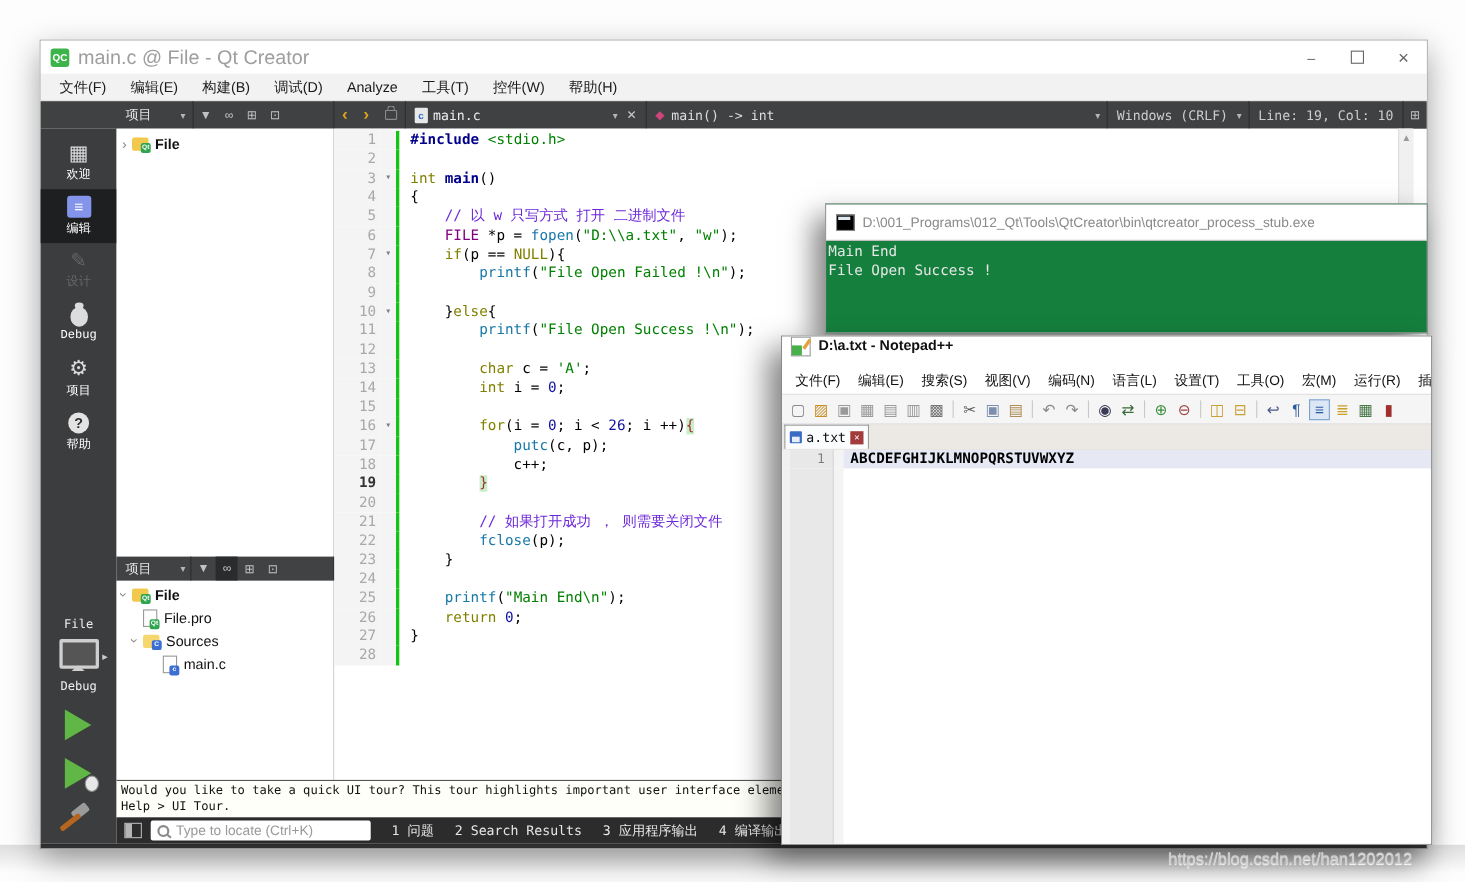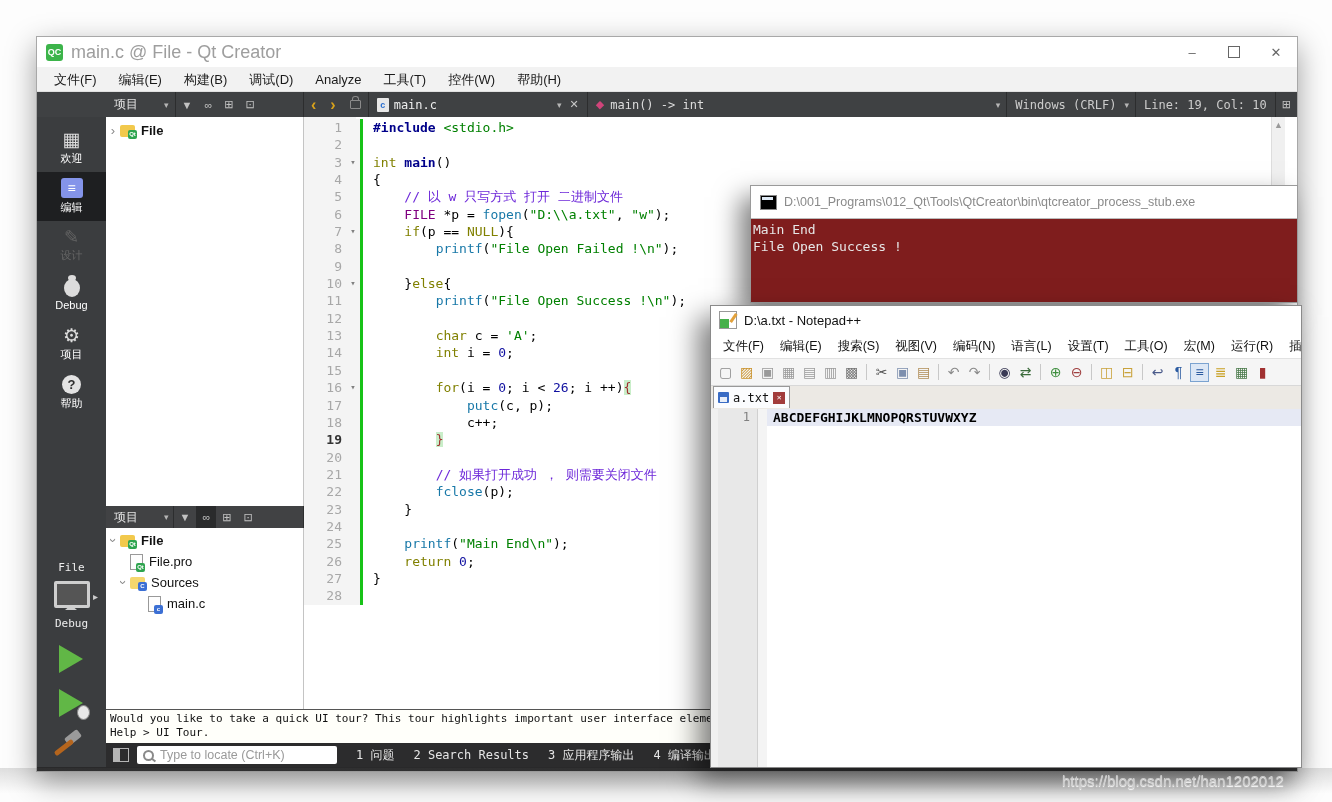--- a/index.html
+++ b/index.html
@@ -36,21 +36,21 @@
       color:#2a6fd0;font-size:9px;font-weight:bold;}
   .nb-file{color:#eee;}
   .nb-x{color:#c8c8c8;font-size:11px;padding:0 8px;}
   .diamond{color:#d0447a;font-size:11px;margin:0 6px 0 8px;}
   .nb-sym{color:#ddd;}
   .nb-flex{flex:1;}
   .nb-right{padding:0 8px;}
   
   .qt-sidebar{position:absolute;left:0;top:80px;width:69px;height:650px;background:#3b3d3f;}
   .mode{height:49px;display:flex;flex-direction:column;align-items:center;justify-content:center;color:#fff;}
-  .mode .mlabel{font-size:11px;margin-top:2px;font-family:Liberation Sans, sans-serif;}
+  .mode .mlabel{font-size:11px;margin-top:2px;font-family:Liberation Mono, monospace;}
   .mode.active{background:#1e1f21;}
   .mode.disabled{color:#666;}
   .mi-grid{font-size:19px;color:#dcdcdc;line-height:19px;}
   .mi-edit{width:22px;height:20px;background:#8494ea;border-radius:3px;color:#fff;font-size:14px;line-height:20px;text-align:center;font-weight:bold;}
   .mi-pencil{font-size:18px;color:#636363;line-height:18px;}
   .mi-bug{width:16px;height:18px;background:#dcdcdc;border-radius:50% 50% 50% 50%;position:relative;}
   .mi-bug:before{content:"";position:absolute;left:4px;top:-4px;width:8px;height:6px;background:#dcdcdc;border-radius:50%;}
   .mi-wrench{font-size:19px;color:#dcdcdc;line-height:19px;}
   .mi-help{width:19px;height:19px;border-radius:50%;background:#e3e3e3;color:#2e2e2e;font-weight:bold;font-size:13px;display:flex;align-items:center;justify-content:center;}
   .kit-label{position:absolute;width:100%;text-align:center;color:#eee;font-size:11px;font-family:"DejaVu Sans Mono",monospace;}
@@ -106,31 +106,31 @@
       overflow:hidden;}
   .tgl{width:14px;height:12px;border:1px solid #b5b5b5;margin:0 8px 0 7px;background:linear-gradient(to right,#b5b5b5 45%,#2c2c2d 45%);flex:none;}
   .locator{width:200px;height:18px;background:#fff;border-radius:2px;display:flex;align-items:center;flex:none;overflow:hidden;}
   .mag{width:7px;height:7px;border:2px solid #8a8a8a;border-radius:50%;position:relative;margin:0 4px 0 6px;flex:none;}
   .mag:after{content:"";position:absolute;left:6px;top:7px;width:5px;height:2px;background:#8a8a8a;transform:rotate(40deg);}
   .locator input{border:none;outline:none;width:160px;font-size:12.5px;color:#0369a1;font-family:"Liberation Sans",sans-serif;}
   .locator input::placeholder{color:#9a9a9a;}
   .pane-btn{color:#e6e6e6;font-family:"DejaVu Sans Mono",monospace;font-size:12px;margin-left:19px;white-space:nowrap;}
   .qt-bottomstrip{position:absolute;left:0;top:730px;width:100%;height:4px;background:#29292a;}
   
-  #console-win{position:absolute;left:750px;top:185px;width:548px;height:118px;background:#7f1d1d;
+  #console-win{position:absolute;left:750px;top:185px;width:548px;height:118px;background:#15803d;
       border:1px solid #9a9a9a;box-shadow:-10px 12px 24px rgba(0,0,0,.5);box-sizing:border-box;}
   .con-title{height:32px;background:#fff;border-bottom:1px solid #bbb;display:flex;align-items:center;}
   .con-icon{width:15px;height:13px;background:#000;border:1px solid #888;margin:0 7px 0 9px;position:relative;flex:none;}
   .con-icon:before{content:"";position:absolute;left:1px;top:1px;width:11px;height:3px;background:#dfeaf5;}
   .con-path{color:#8a8a8a;font-size:12.5px;white-space:nowrap;overflow:hidden;}
   .con-body{padding:3px 2px;font-family:"DejaVu Sans Mono",monospace;font-size:13px;color:#e6e6e6;line-height:16.5px;}
   
   #npp-win{position:absolute;left:710px;top:305px;width:592px;height:463px;background:#fff;border:1px solid #8a8a8a;
       box-shadow:-12px 12px 26px rgba(0,0,0,.5);box-sizing:border-box;overflow:hidden;}
-  .np-title{height:28px;display:flex;align-items:center;background:#fff;}
+  .np-title{height:28px;display:flex;background:#fff;font-weight:bold;}
   .np-appicon{width:16px;height:16px;margin:0 7px 0 8px;background:#fff;border:1px solid #999;position:relative;flex:none;}
   .np-appicon:before{content:"";position:absolute;left:0;bottom:0;width:9px;height:9px;background:#46b04a;}
   .np-appicon:after{content:"";position:absolute;right:1px;top:1px;width:3px;height:10px;background:#e2a13c;transform:rotate(35deg);}
   .np-titletext{font-size:13px;color:#111;}
   .np-menubar{height:24px;display:flex;align-items:center;padding-left:4px;background:#fff;}
   .np-menu{font-size:12.5px;color:#111;padding:0 8px;white-space:nowrap;}
   .np-toolbar{height:26px;background:#f5f5f5;border-top:1px solid #e2e2e2;border-bottom:1px solid #d8d8d8;
       display:flex;align-items:center;padding-left:4px;}
   .np-ico{width:19px;height:19px;display:flex;align-items:center;justify-content:center;font-size:14px;margin:0 1px;flex:none;}
   .np-ico.act{background:#dce7f5;border:1px solid #7ba3d0;box-sizing:border-box;}

